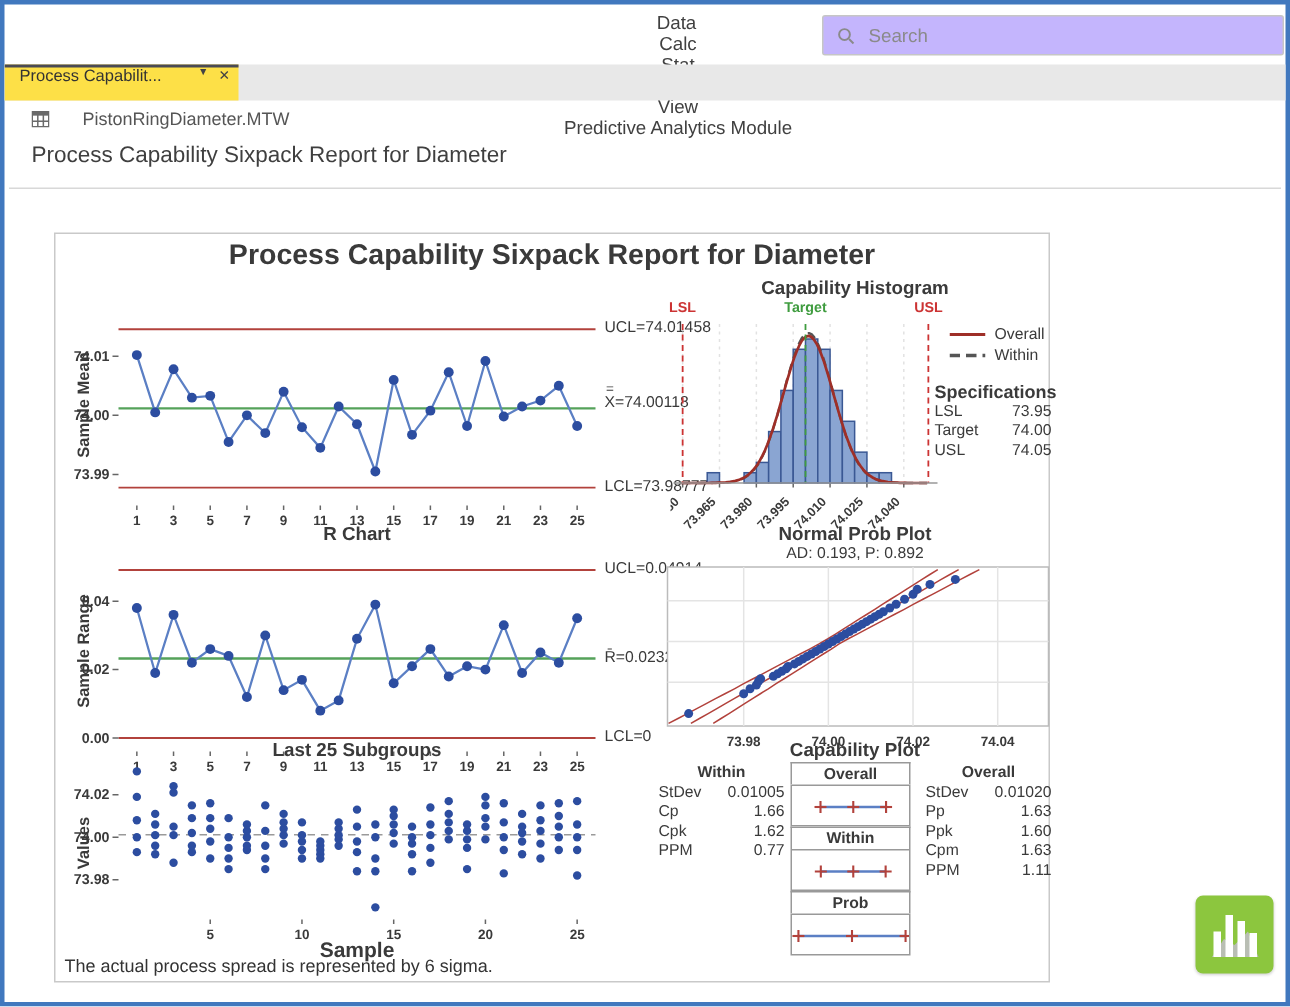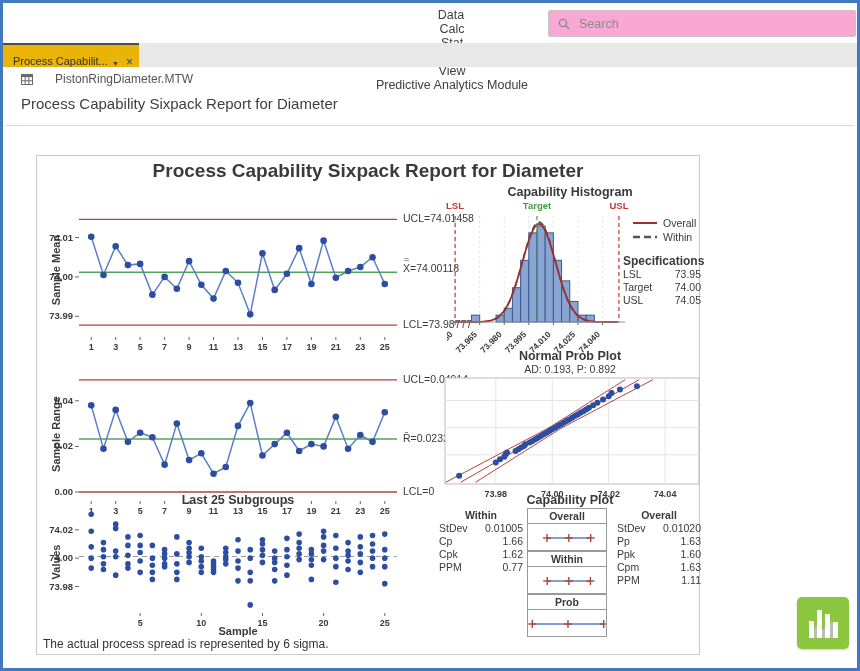--- a/index.html
+++ b/index.html
@@ -1,27 +1,27 @@
 <!DOCTYPE html>
 <html><head>
 <meta charset="utf-8">
 <style>
   html,body{margin:0;padding:0;background:#fff;}
   .app{position:relative;width:860px;height:671px;box-sizing:border-box;border:3px solid #4178be;background:#fff;overflow:hidden;font-family:"Liberation Sans",sans-serif;}
   
   .menubar{position:absolute;left:3px;top:5px;right:3px;height:34px;display:flex;align-items:center;background:#fff;flex-direction:column;}
   .menu-item{font-size:12.5px;color:#404040;margin-left:44px;white-space:nowrap;cursor:default;}
   .menu-item:first-child{margin-left:42px;}
-  .searchbox{position:absolute;left:545px;top:7px;width:308px;height:27px;box-sizing:border-box;border:1px solid #c6c6c6;border-radius:2px;background:#f9a8d4;display:flex;align-items:center;}
+  .searchbox{position:absolute;left:545px;top:7px;width:308px;height:27px;box-sizing:border-box;border:1px solid #c6c6c6;border-radius:2px;background:#c4b5fd;display:flex;align-items:center;}
   .searchbox input{border:none;outline:none;flex:1;font-size:12.5px;color:#555;font-family:"Liberation Sans",sans-serif;background:transparent;}
   .searchbox input::placeholder{color:#8a8a8a;}
   .search-ic{margin:0 7px 0 9px;flex:0 0 auto;}
   
   .tabstrip{position:absolute;left:0px;top:40px;width:860px;height:24px;background:#e8e8e8;}
-  .tab{position:absolute;left:0px;top:0px;width:136px;height:24px;background:#eab308;border-top:2px solid #4a4a55;box-sizing:border-box;display:flex;align-items:flex-end;padding:0 6px 0 10px;}
+  .tab{position:absolute;left:0px;top:0px;width:156px;height:24px;background:#fde047;border-top:2px solid #4a4a55;box-sizing:border-box;display:flex;align-items:flex-start;padding:0 6px 0 10px;}
   .tab-label{font-size:11px;color:#333;flex:1;white-space:nowrap;overflow:hidden;}
   .tab-caret{font-size:7px;color:#444;margin:0 7px 0 2px;}
   .tab-close{font-size:12px;color:#444;line-height:10px;}
   
   .ws-row{position:absolute;left:18px;top:69px;display:flex;align-items:center;gap:6px;}
   .ws-name{font-size:12px;color:#555;margin-left:16px;}
   .page-heading{position:absolute;left:18px;top:92px;font-size:15px;color:#3f3f3f;}
   .hrule{position:absolute;left:3px;right:3px;top:122px;height:1px;background:#d8d8d8;}
   
   .gw{position:absolute;left:33px;top:152px;width:664px;height:500px;box-sizing:border-box;border:1px solid #c9c9c9;background:#fff;}
@@ -36,21 +36,21 @@
   .legend-text{font-size:10.5px;color:#3a3a3a;}
   .specs-block{position:absolute;left:586px;top:98px;width:78px;}
   .specs-title{font-size:12px;color:#3a3a3a;font-weight:bold;text-align:right;}
   .kv-row{display:flex;justify-content:space-between;font-size:10.5px;color:#3a3a3a;line-height:13px;}
   .subtitle{position:absolute;font-size:10.5px;color:#3a3a3a;text-align:center;white-space:nowrap;}
   .stats-block{position:absolute;width:84px;}
   .stats-title{font-size:10.5px;font-weight:bold;color:#3a3a3a;text-align:center;line-height:14px;}
   .stack{position:absolute;left:490px;top:352px;width:80px;}
   .stack-label{box-sizing:border-box;border:1px solid #999;border-bottom:none;background:#fff;font-size:10.5px;font-weight:bold;color:#3a3a3a;text-align:center;height:15px;line-height:14px;}
   .stack-svg{display:block;box-sizing:border-box;border:1px solid #999;background:#fff;}
-  .xlabel{position:absolute;font-weight:bold;font-size:11px;color:#3a3a3a;text-align:center;}
+  .xlabel{position:absolute;font-weight:bold;font-size:14px;color:#3a3a3a;text-align:center;}
   .footnote{position:absolute;left:6px;top:481px;font-size:12px;color:#333;}
   .logo-btn{position:absolute;left:794px;top:594px;width:52px;height:52px;border-radius:5px;background:#8cc63e;box-shadow:0 1px 2px rgba(0,0,0,.18);}
   svg{display:block;}
 </style>
 </head>
 <body>
 
 <div class="app">
 
   <div class="menubar">
@@ -154,20 +154,21 @@
         <circle cx="290.84615384615387" cy="77.69696969699582" r="3.3" fill="#2c4da0"></circle>
         <circle cx="303.0769230769231" cy="71.00000000002798" r="3.3" fill="#2c4da0"></circle>
         <circle cx="315.3076923076923" cy="67.06060606061538" r="3.3" fill="#2c4da0"></circle>
         <circle cx="327.53846153846155" cy="57.21212121213987" r="3.3" fill="#2c4da0"></circle>
         <circle cx="339.7692307692308" cy="84.0000000000112" r="3.3" fill="#2c4da0"></circle>
       </svg>
     <div class="side-label" style="left:366px;top:56px;">UCL=74.01458</div>
     <div class="side-label" style="left:366px;top:101px;"><span class="dbar">=</span><span>X=74.00118</span></div>
     <div class="side-label" style="left:366px;top:162px;">LCL=73.98777</div>
 
+    <div class="panel-title" style="left:42px;top:193px;width:318px;">R Chart</div>
     <div class="vlabel" style="left:-26px;top:272px;">Sample Range</div>
     <svg id="svg-rchart" style="position:absolute;left:8px;top:208px;" width="360" height="153">
         <line x1="34" y1="15.943859649122796" x2="352" y2="15.943859649122796" stroke="#b2423c" stroke-width="1.3"></line>
         <line x1="34" y1="128.0175438596491" x2="352" y2="128.0175438596491" stroke="#b2423c" stroke-width="1.3"></line>
         <line x1="34" y1="75.0140350877193" x2="352" y2="75.0140350877193" stroke="#55a25a" stroke-width="1.6"></line>
         <line x1="30" y1="128.0175438596491" x2="34" y2="128.0175438596491" stroke="#666" stroke-width="1"></line>
         <text x="28" y="131.0175438596491" text-anchor="end" font-size="9.5" fill="#3a3a3a" font-family="Liberation Sans, sans-serif" font-weight="bold">0.00</text>
         <line x1="30" y1="82.40350877192984" x2="34" y2="82.40350877192984" stroke="#666" stroke-width="1"></line>
         <text x="28" y="85.40350877192984" text-anchor="end" font-size="9.5" fill="#3a3a3a" font-family="Liberation Sans, sans-serif" font-weight="bold">0.02</text>
         <line x1="30" y1="36.78947368421052" x2="34" y2="36.78947368421052" stroke="#666" stroke-width="1"></line>

